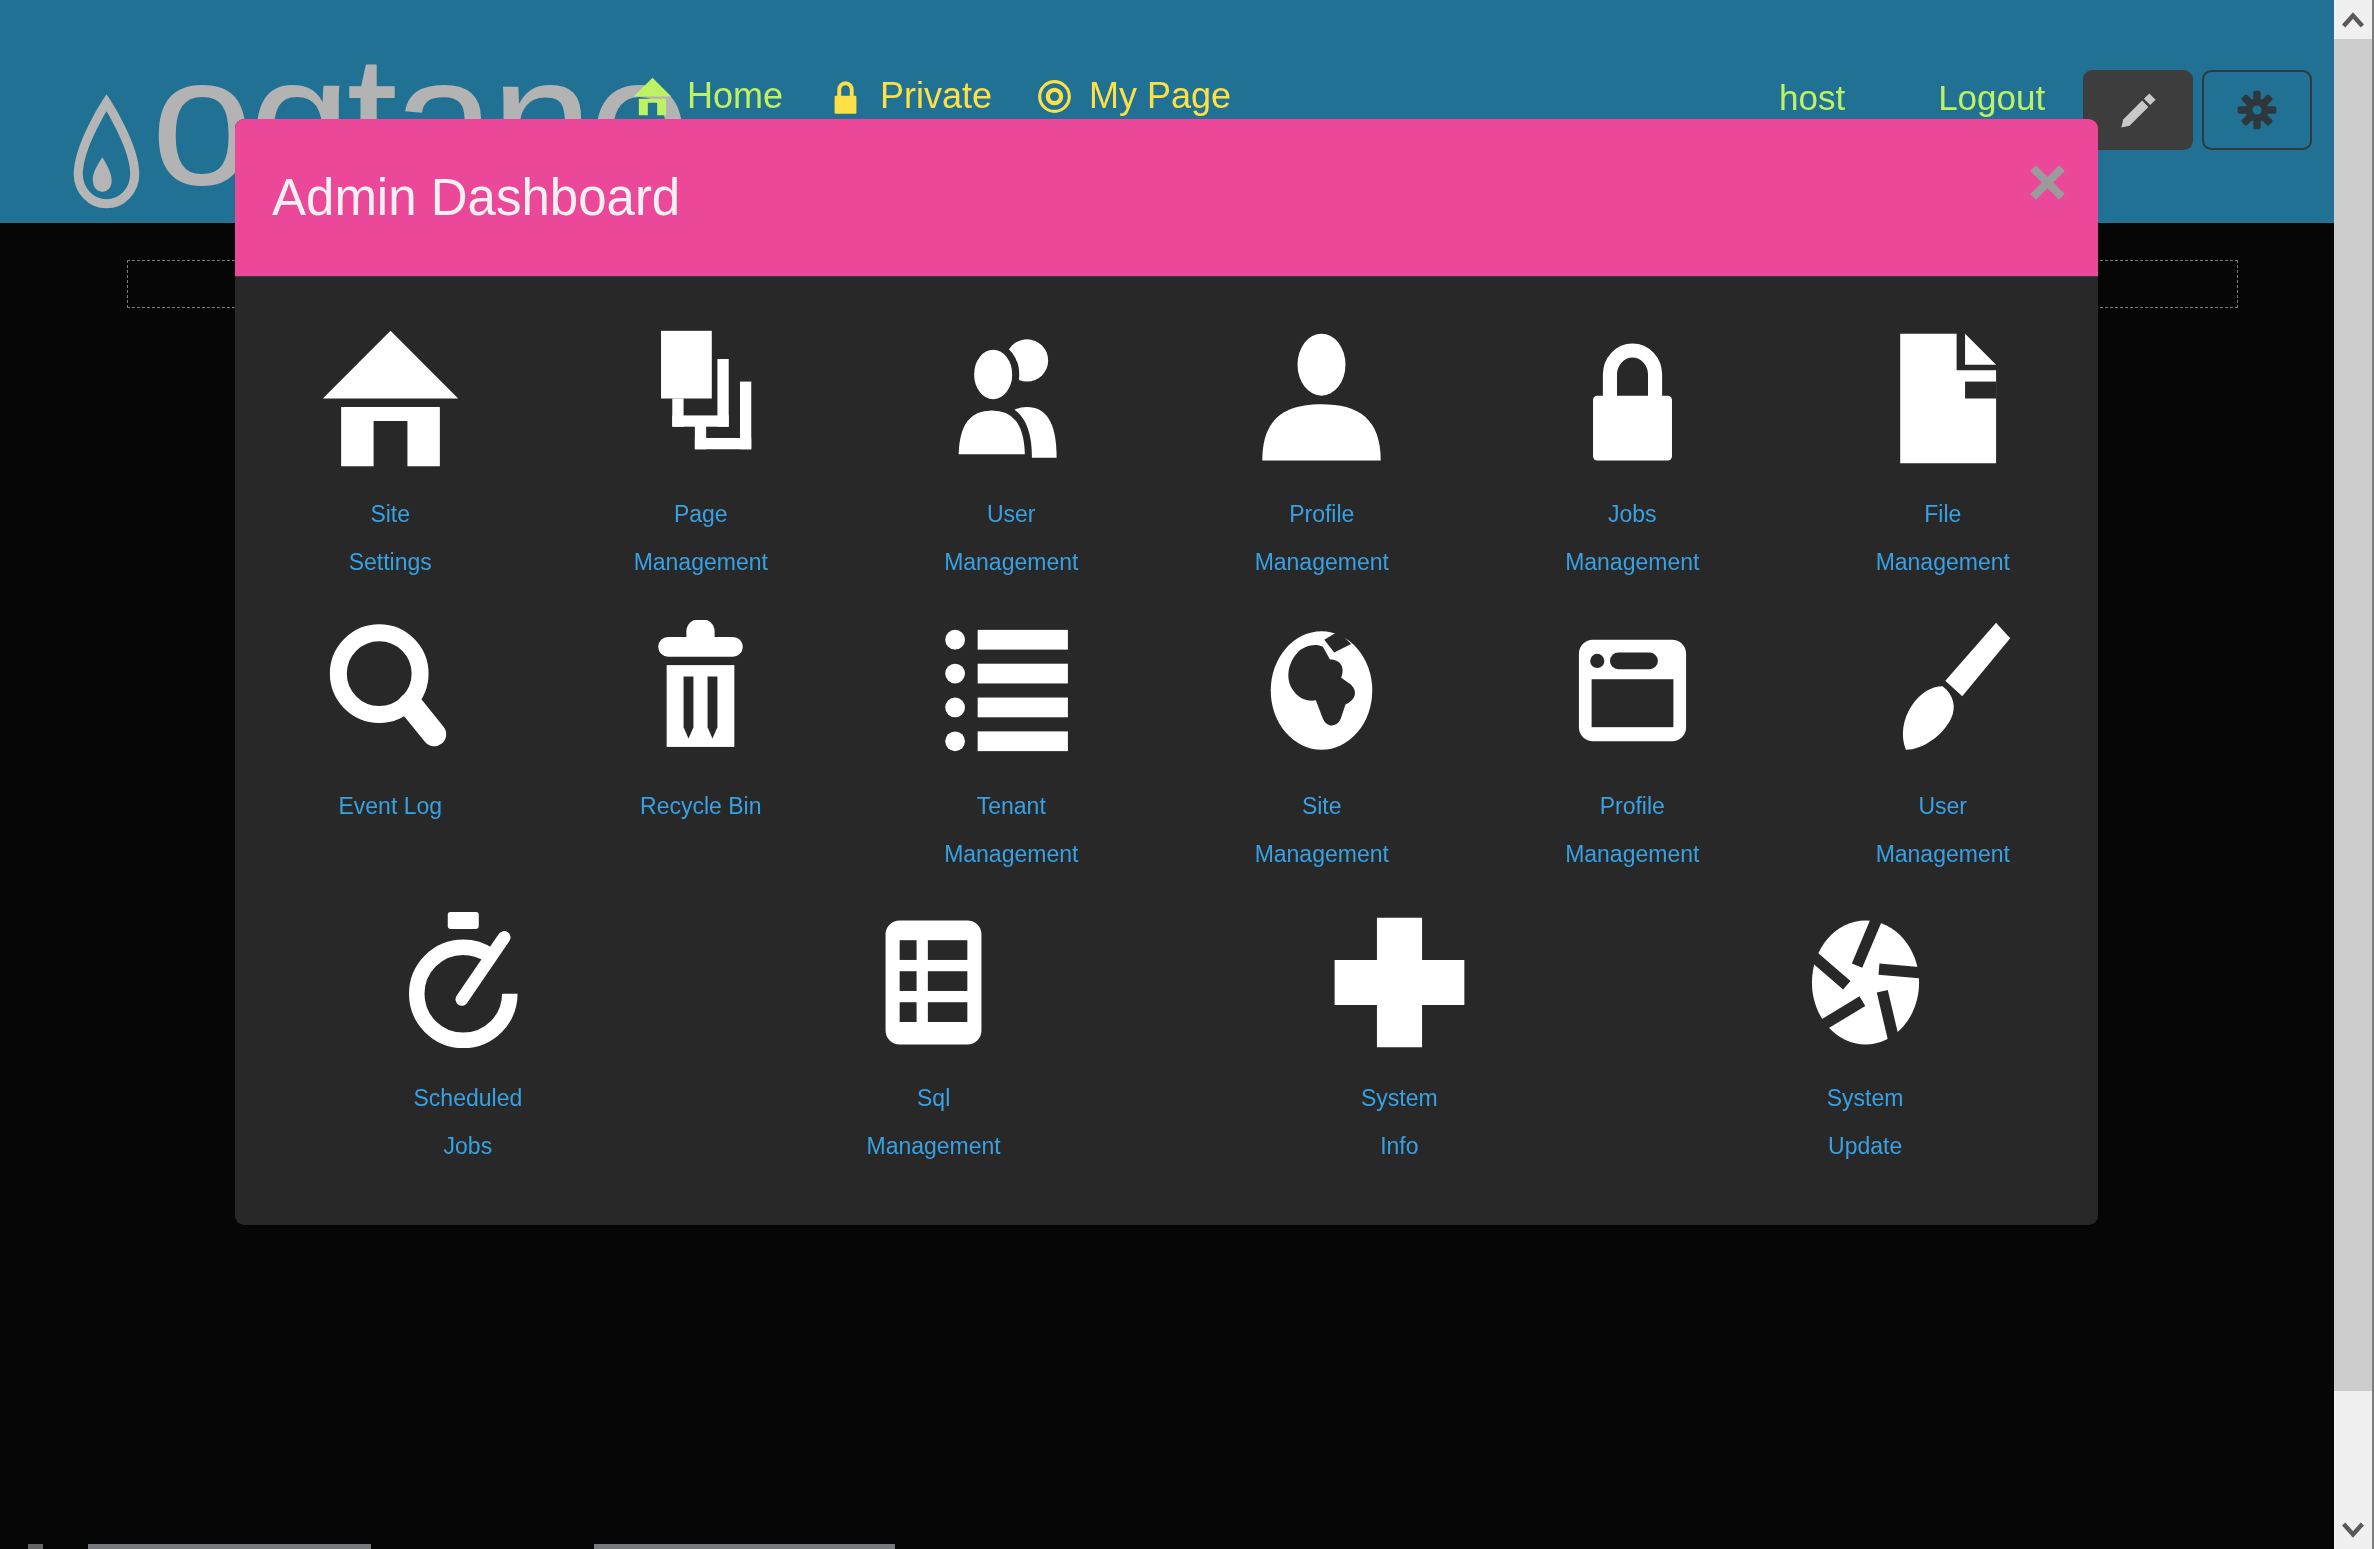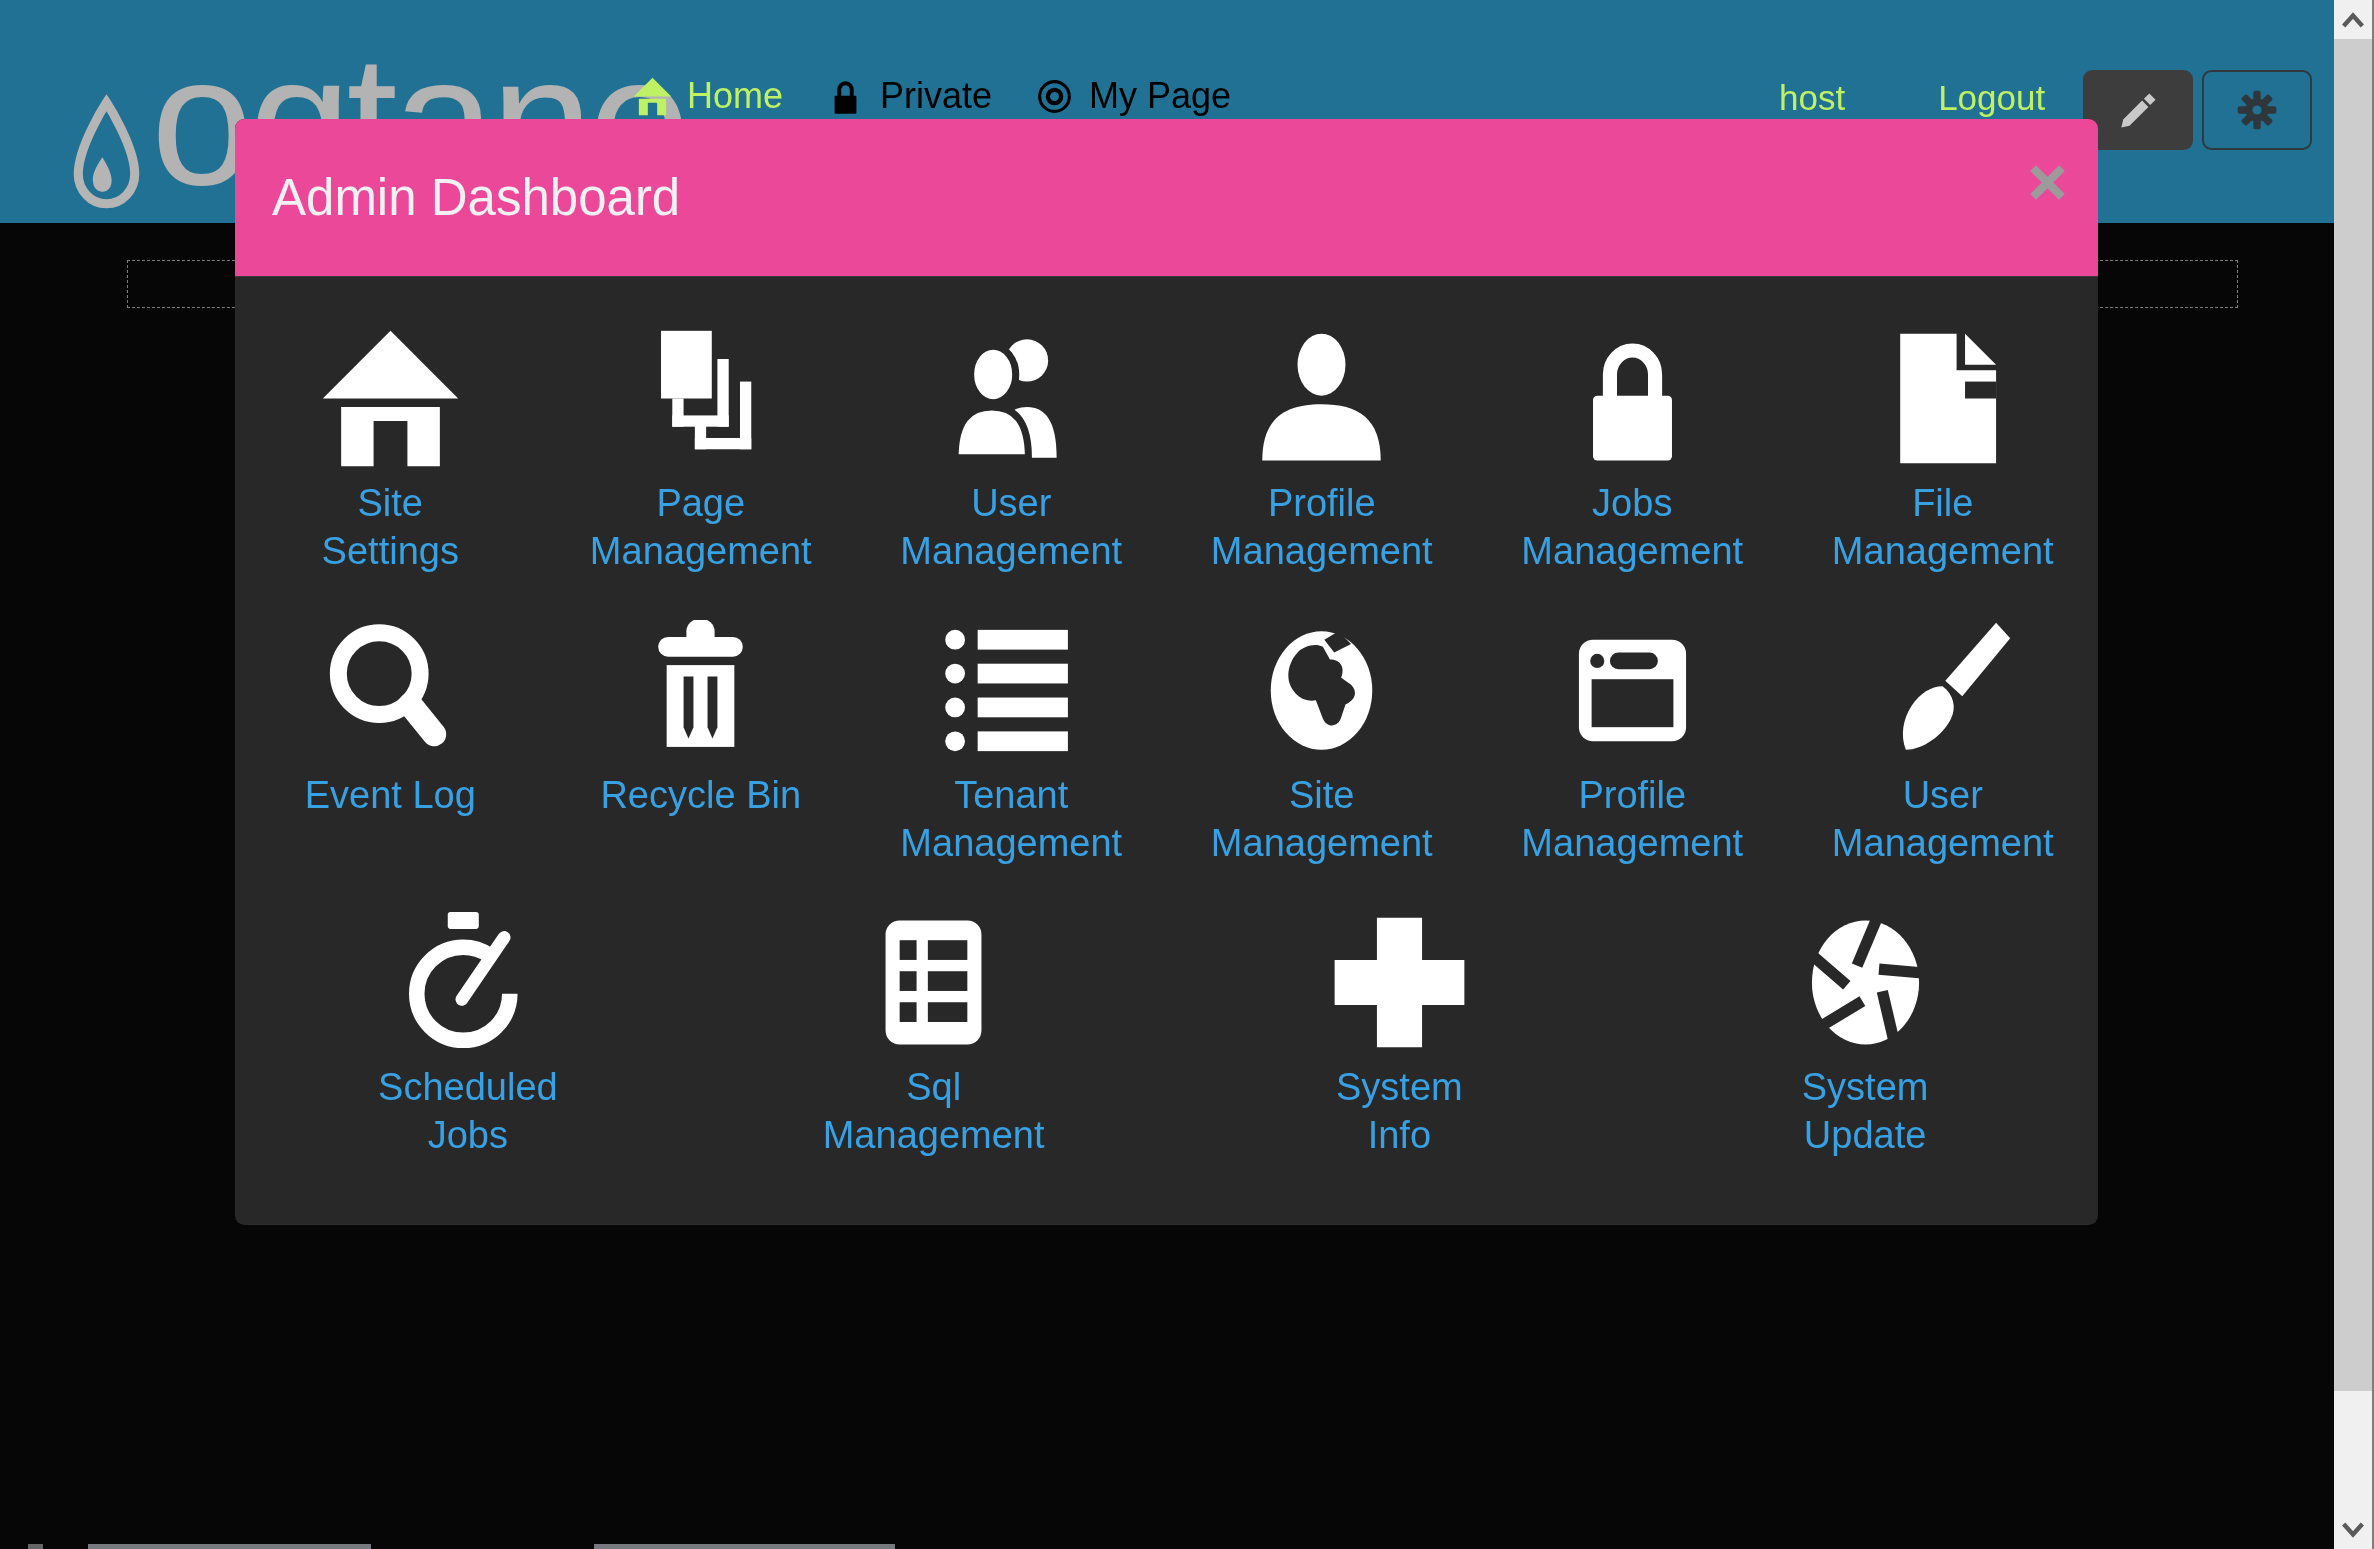--- a/index.html
+++ b/index.html
@@ -12,21 +12,21 @@
   .navbar{position:absolute;left:0;top:0;width:2375px;height:223px;background:#207193;}
   .brand-drop{position:absolute;left:65px;top:80px;width:83px;height:148px;color:#b5b5b5;}
   .brand-text{
     position:absolute;left:151px;top:28px;font-size:184px;line-height:1;
     color:#b3b3b3;letter-spacing:-4.6px;font-weight:400;white-space:nowrap;
   }
   .nav-menu{position:absolute;left:633px;top:69px;height:54px;display:flex;align-items:center;gap:43px;}
   .nav-item{display:flex;align-items:center;gap:15px;font-size:36px;cursor:pointer;}
   .nav-item .nic{width:39px;height:39px;}
   .nav-item.active{color:#bef264;}
-  .nav-item.muted{color:#000000;justify-content:center;}
+  .nav-item.muted{color:#fde047;justify-content:center;}
   .nav-right{position:absolute;left:1779px;top:78px;display:flex;gap:93px;align-items:center;font-size:35px;color:#bef264;}
   .nav-right span{cursor:pointer;}
   .iconbtn{position:absolute;top:70px;height:80px;width:110px;border-radius:9.3px;
     display:flex;align-items:center;justify-content:center;cursor:pointer;}
   .edit-btn{left:2083px;background:#3d3d3d;color:#c9c9c9;}
   .edit-btn svg{width:45px;height:45px;}
   .settings-btn{left:2202px;background:transparent;border:2.8px solid #30393d;color:#2e373b;box-sizing:border-box;}
   .settings-btn svg{width:46px;height:46px;--cutout:#207193;}
   
   .content-outline{position:absolute;left:127px;top:260px;width:2111px;height:48px;
@@ -39,21 +39,21 @@
   .modal-header{height:158px;background:#ec4899;border-bottom:0.9px solid #3b3b3b;
     border-radius:9.3px 9.3px 0 0;display:flex;align-items:center;padding-left:37px;box-sizing:border-box;position:relative;}
   .modal-title{font-size:51px;color:#f1f1f1;font-weight:400;}
   .close-x{position:absolute;top:41px;right:28px;width:45px;height:45px;color:#9b9b9b;cursor:pointer;}
   .modal-body{padding-top:42px;}
   .tile-row{display:flex;height:292px;}
   .tile{flex:0 0 16.6667%;display:flex;flex-direction:column;align-items:center;cursor:pointer;}
   .tile-row.cols4 .tile{flex:0 0 25%;}
   .tile-icon{height:158px;display:flex;align-items:center;justify-content:center;color:#ffffff;}
   .tile-icon svg{width:141px;height:141px;}
-  .tile-label{margin-top:2px;font-size:38px;line-height:48px;color:#38a1e3;text-align:center;}
+  .tile-label{margin-top:13px;font-size:23px;line-height:48px;color:#38a1e3;text-align:center;}
   
   .scrollbar{position:absolute;right:2.8px;top:0;width:38px;height:1549px;background:#f0f0f0;z-index:20;}
   .sb-btn{position:absolute;left:0;width:38px;height:39px;background:#f0f0f0;color:#5a5a5a;
     display:flex;align-items:center;justify-content:center;cursor:pointer;}
   .sb-btn svg{width:28px;height:22px;}
   .sb-up{top:0;}
   .sb-down{bottom:0;}
   .sb-thumb{position:absolute;left:0;top:39px;width:38px;height:1352px;background:#cdcdcd;cursor:pointer;}
   .screen-edge{position:absolute;right:0;top:0;width:2.8px;height:1549px;background:#7e7e7e;z-index:21;}
   svg{display:block;}

